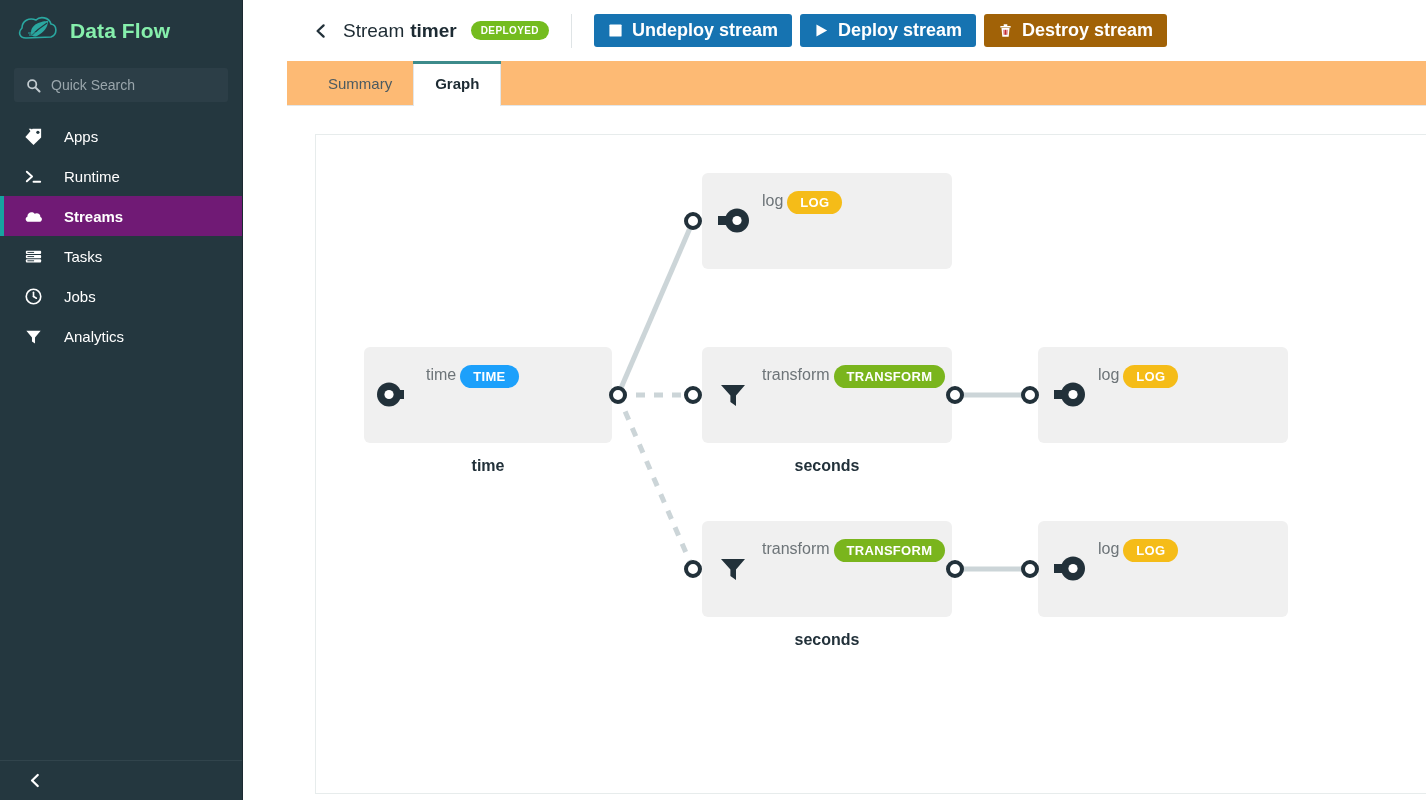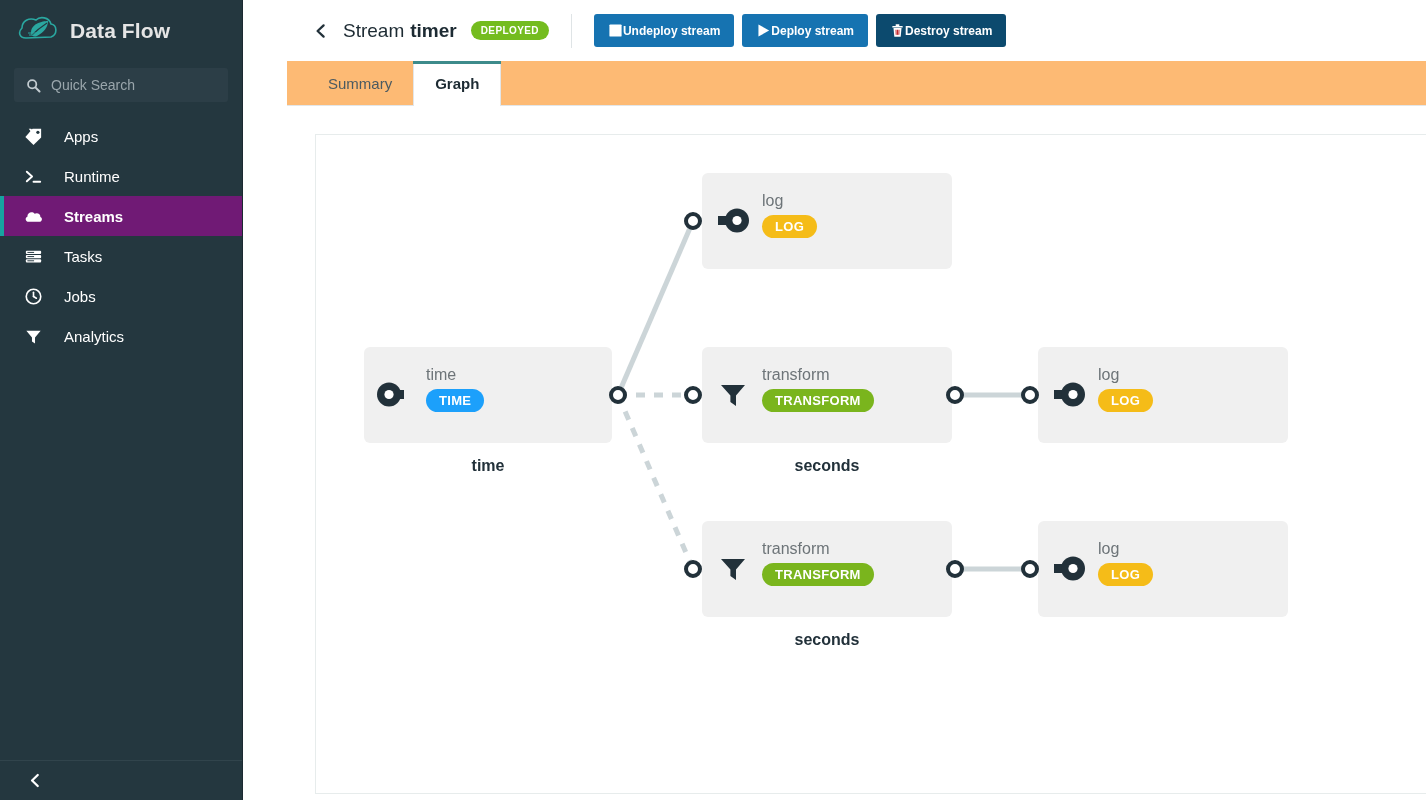--- a/index.html
+++ b/index.html
@@ -19,21 +19,21 @@
     flex: 0 0 242px;
     position: relative;
   }
   .brand {
     height: 62px;
     display: flex; align-items: center;
     padding-left: 18px; gap: 12px;
   }
   .brand-logo { width: 40px; height: 34px; flex: 0 0 40px; }
   .brand-title {
-    color: #e5e5e5; font-size: 21px; font-weight: bold;
+    color: #86efac; font-size: 21px; font-weight: bold;
     letter-spacing: .1px;
   }
   .search-wrap { padding: 0 14px; margin-top: 6px; }
   .search-box {
     background: #2c3e47;
     height: 34px; border-radius: 3px;
     display: flex; align-items: center; gap: 10px;
     padding: 0 12px;
   }
   .search-icon { width: 15px; height: 15px; flex: 0 0 15px; display:block; }
@@ -95,29 +95,29 @@
   .badge-deployed {
     margin-left: 14px;
     background: #74bc1f; color: #ffffff;
     font-size: 10px; font-weight: bold; letter-spacing: .4px;
     padding: 4px 10px 4px 10px; border-radius: 10px;
     white-space: nowrap;
   }
   .vdiv { width: 1px; height: 34px; background: #dfe4e6; margin: 0 22px; }
   .btn {
     height: 33px; border: none; border-radius: 3px;
-    color: #ffffff; font-size: 12px; font-weight: bold;
-    display: inline-flex; align-items: center; 
+    color: #ffffff; font-size: 18px; font-weight: bold;
+    display: inline-flex; align-items: center; gap: 9px;
     padding: 0 14px; cursor: pointer; white-space: nowrap;
     font-family: "Liberation Sans", sans-serif;
     margin-right: 8px;
     text-align: right;
   }
   .btn-blue { background: #1673b1; }
-  .btn-red  { background: #0c4a6e; margin-right: 0; }
+  .btn-red  { background: #a16207; margin-right: 0; }
   .btn-ico { display: flex; align-items: center; }
 
   .tabbar {
     height: 45px; flex: 0 0 45px;
     background: #fdba74;
     border-bottom: 1px solid #e3e6e8;
     display: flex; align-items: flex-end;
     padding-left: 20px;
   }
   .tab {
@@ -147,21 +147,21 @@
   .wires { position: absolute; left: 0; top: 0; width: 1122px; height: 660px; }
 
   .node {
     position: absolute;
     background: #f0f0f0;
     border-radius: 6px;
     height: 96px;
   }
   .node-body {
     position: absolute; left: 60px; top: 18px;
-    display: flex; flex-direction: column; gap: 4px; align-items: flex-start;
+    display: flex; flex-direction: row; gap: 4px; align-items: flex-start;
   }
   .node-name { font-size: 16px; color: #6d7478; line-height: 20px; }
   .pill {
     color: #ffffff; font-size: 13px; font-weight: bold;
     border-radius: 12px; padding: 4px 13px; letter-spacing: .3px;
     display: inline-block; line-height: 15px;
   }
   .pill-time { background: #1ca0fb; }
   .pill-log { background: #f5bc18; }
   .pill-transform { background: #7ab51d; }

